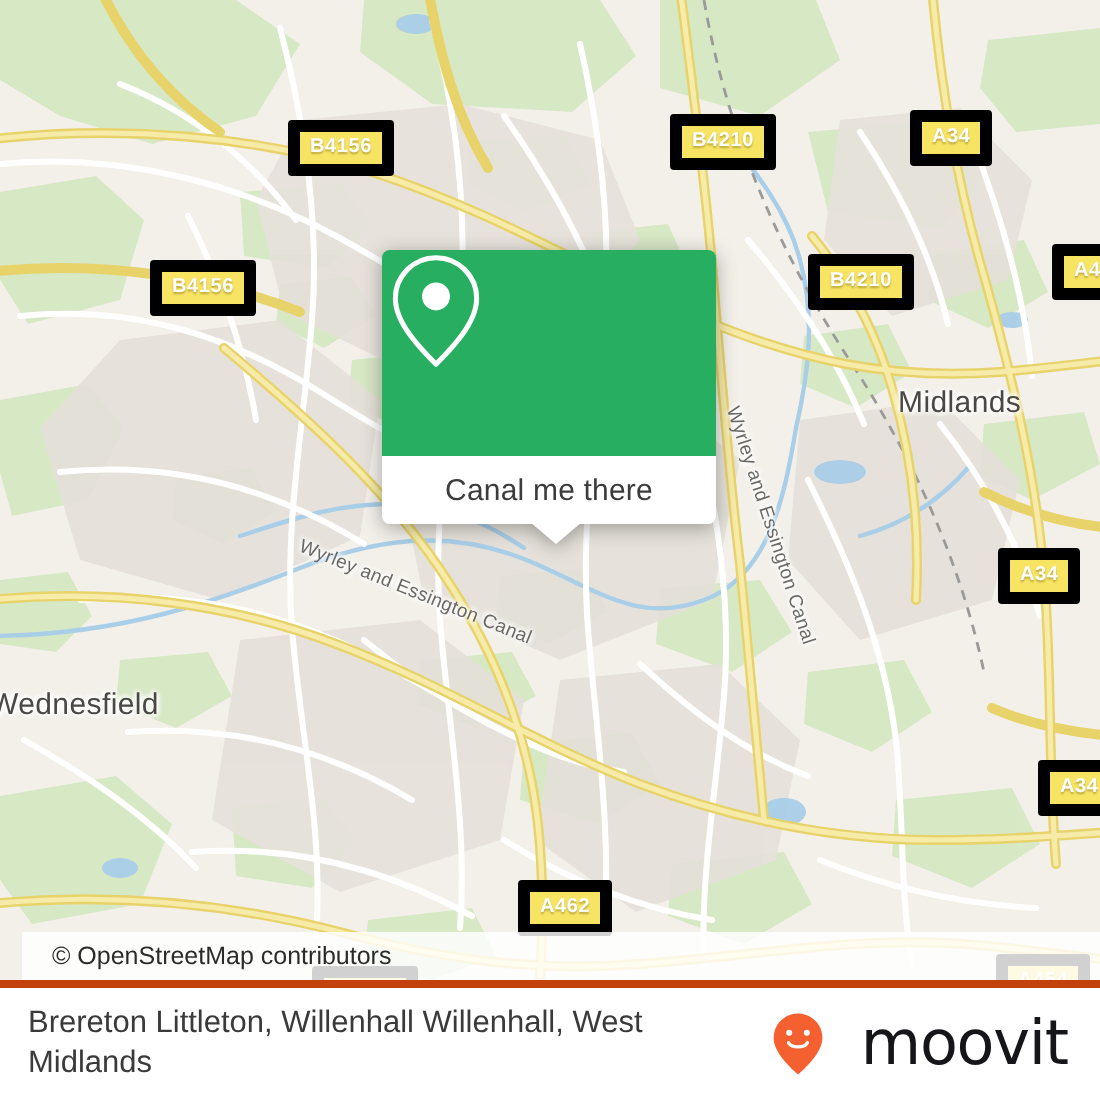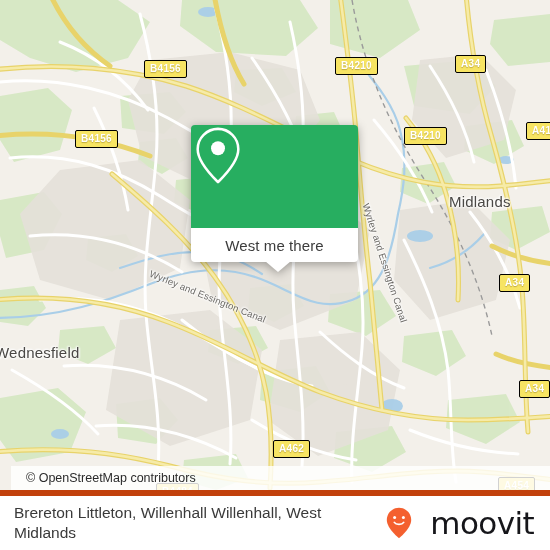--- a/index.html
+++ b/index.html
@@ -22,21 +22,21 @@
     text-shadow:0 0 3px #fff,0 0 2px #fff,1px 1px 2px #fff,-1px -1px 2px #fff;
     pointer-events:none;
   }
   .place-label{font-size:15px;color:#4a4845;letter-spacing:.2px;}
   .canal-label{font-size:9.5px;color:#6a6864;letter-spacing:.2px;}
 
   
   .shield{
     position:absolute;
     background:#F7E463;
-    border:1px solid #000000;
+    border:6px solid #000000;
     border-radius:2px;
     color:#fff;
     font-size:10px;
     font-weight:bold;
     line-height:13px;
     padding:1px 5px 2px 5px;
     letter-spacing:.3px;
     text-shadow:0 1px 1px rgba(120,100,20,.45);
     box-sizing:border-box;
   }
@@ -76,21 +76,21 @@
     background:rgba(255,255,255,.82);
     display:flex;align-items:center;
     padding-left:15px;box-sizing:border-box;
     font-size:12.5px;color:#2b2b2b;
   }
 
   
   #footer{
     position:absolute;left:0;top:490px;width:550px;height:60px;
     background:#ffffff;
-    border-top:6px solid #c2410c;
+    border-top:4px solid #c2410c;
     display:flex;align-items:center;justify-content:space-between;
     box-sizing:border-box;
     padding:0 16px 0 14px;
   }
   #footer-title{
     font-size:15.5px;color:#3a3a3a;line-height:20px;max-width:370px;
   }
   #brand{display:flex;align-items:center;gap:18px;}
   #brand-pin{width:26px;height:32px;display:block;}
   #brand-text{
@@ -234,33 +234,33 @@
     <div class="map-label canal-label" style="left:371px;top:202px;transform:rotate(72deg);transform-origin:left top;">Wyrley and Essington Canal</div>
 
     <div class="shield" style="left:144px;top:60px;">B4156</div>
     <div class="shield" style="left:75px;top:130px;">B4156</div>
     <div class="shield" style="left:335px;top:57px;">B4210</div>
     <div class="shield" style="left:455px;top:55px;">A34</div>
     <div class="shield" style="left:404px;top:127px;">B4210</div>
     <div class="shield" style="left:526px;top:122px;">A41</div>
     <div class="shield" style="left:499px;top:274px;">A34</div>
     <div class="shield" style="left:519px;top:380px;">A34</div>
-    <div class="shield" style="left:259px;top:440px;margin-left:14px;">A462</div>
+    <div class="shield" style="left:259px;top:440px;">A462</div>
     <div class="shield" style="left:156px;top:483px;">B4484</div>
     <div class="shield" style="left:498px;top:477px;">A454</div>
 
     <div id="callout">
       <div id="callout-body">
         <svg id="callout-pin" viewBox="0 0 54 62">
           <path d="M27 4 C 15.4 4, 6 13.4, 6 25 C 6 38.5, 21 53, 27 59 C 33 53, 48 38.5, 48 25 C 48 13.4, 38.6 4, 27 4 Z" fill="none" stroke="#ffffff" stroke-width="2.6" stroke-linejoin="round"></path>
           <circle cx="27" cy="24" r="7.2" fill="#ffffff"></circle>
         </svg>
       </div>
       <div id="callout-footer">
-        <span id="callout-label">West me there</span>
+        <span id="callout-label">Canal me there</span>
       </div>
       <div id="callout-tail"></div>
     </div>
 
     <div id="attribution">
       <span>© OpenStreetMap contributors</span>
     </div>
   </div>
 
   <div id="footer">

